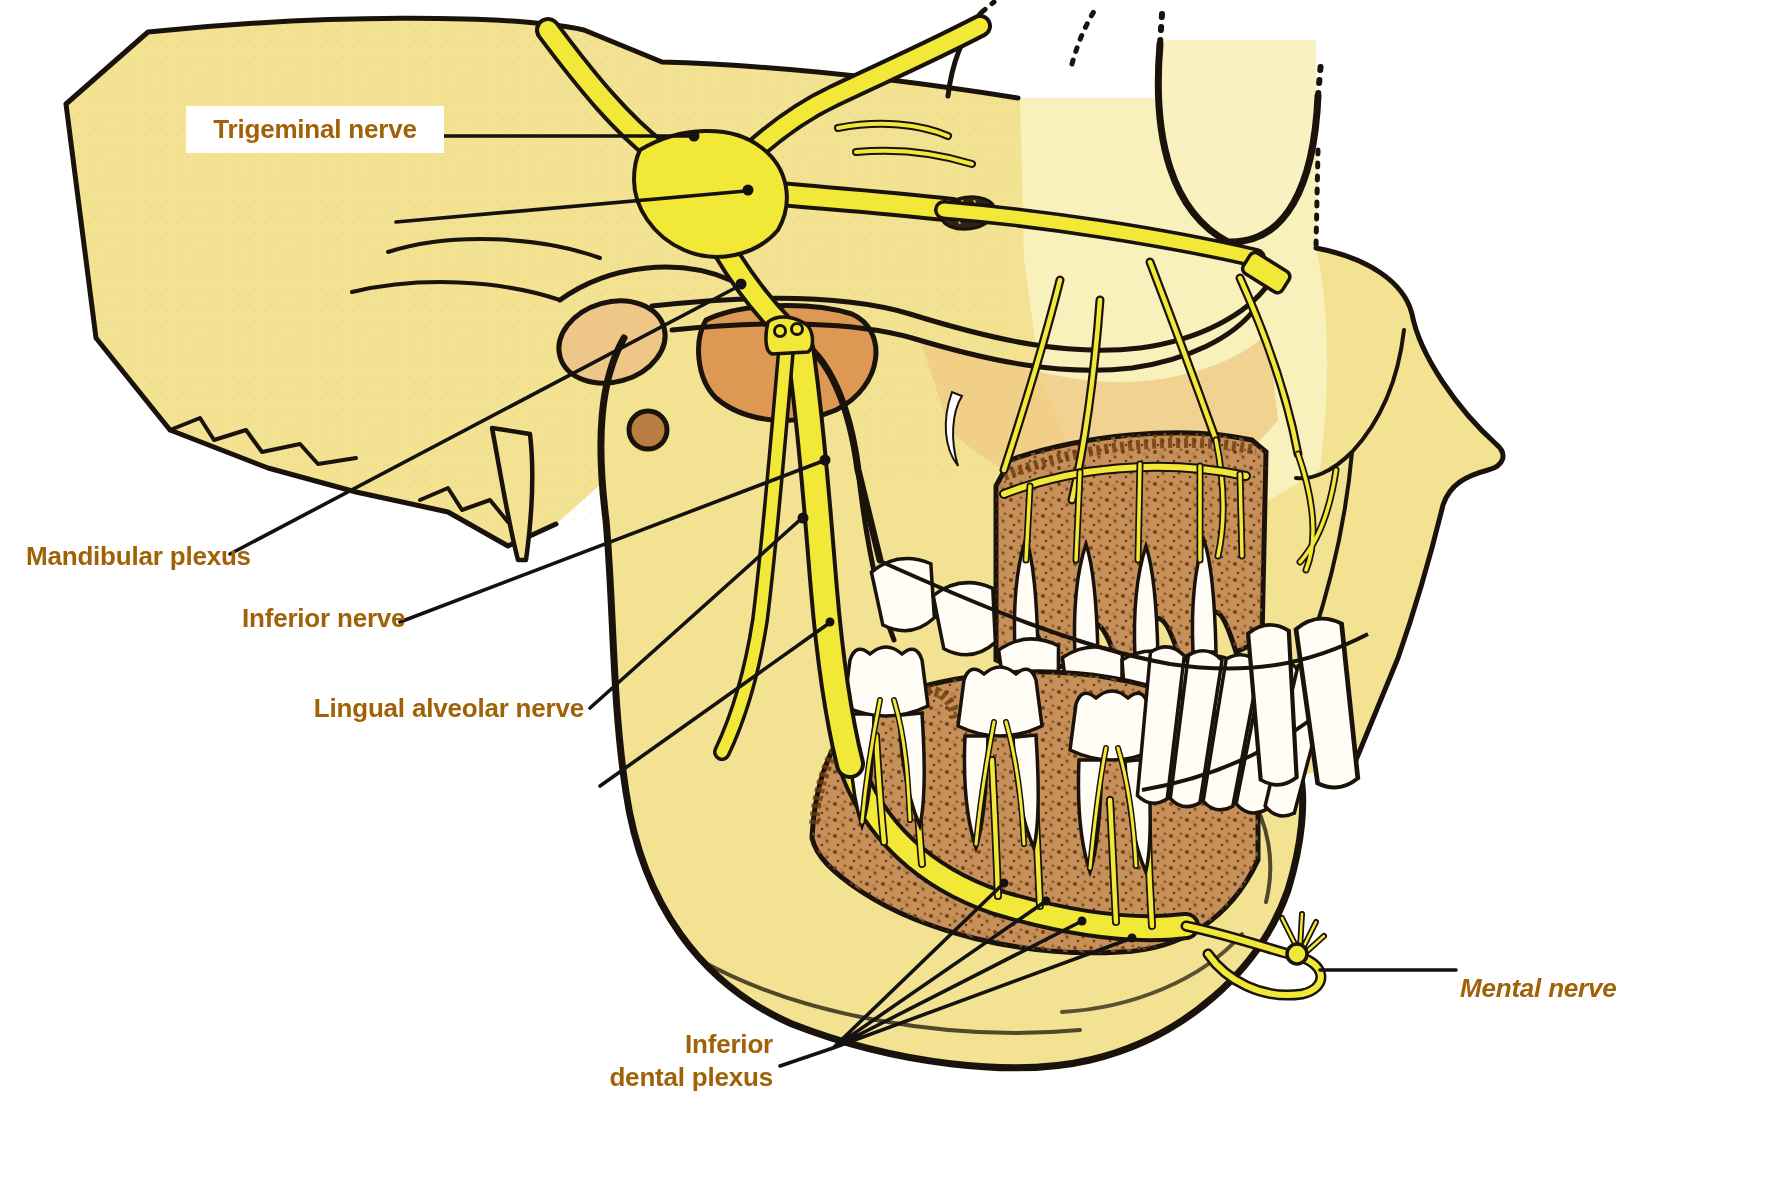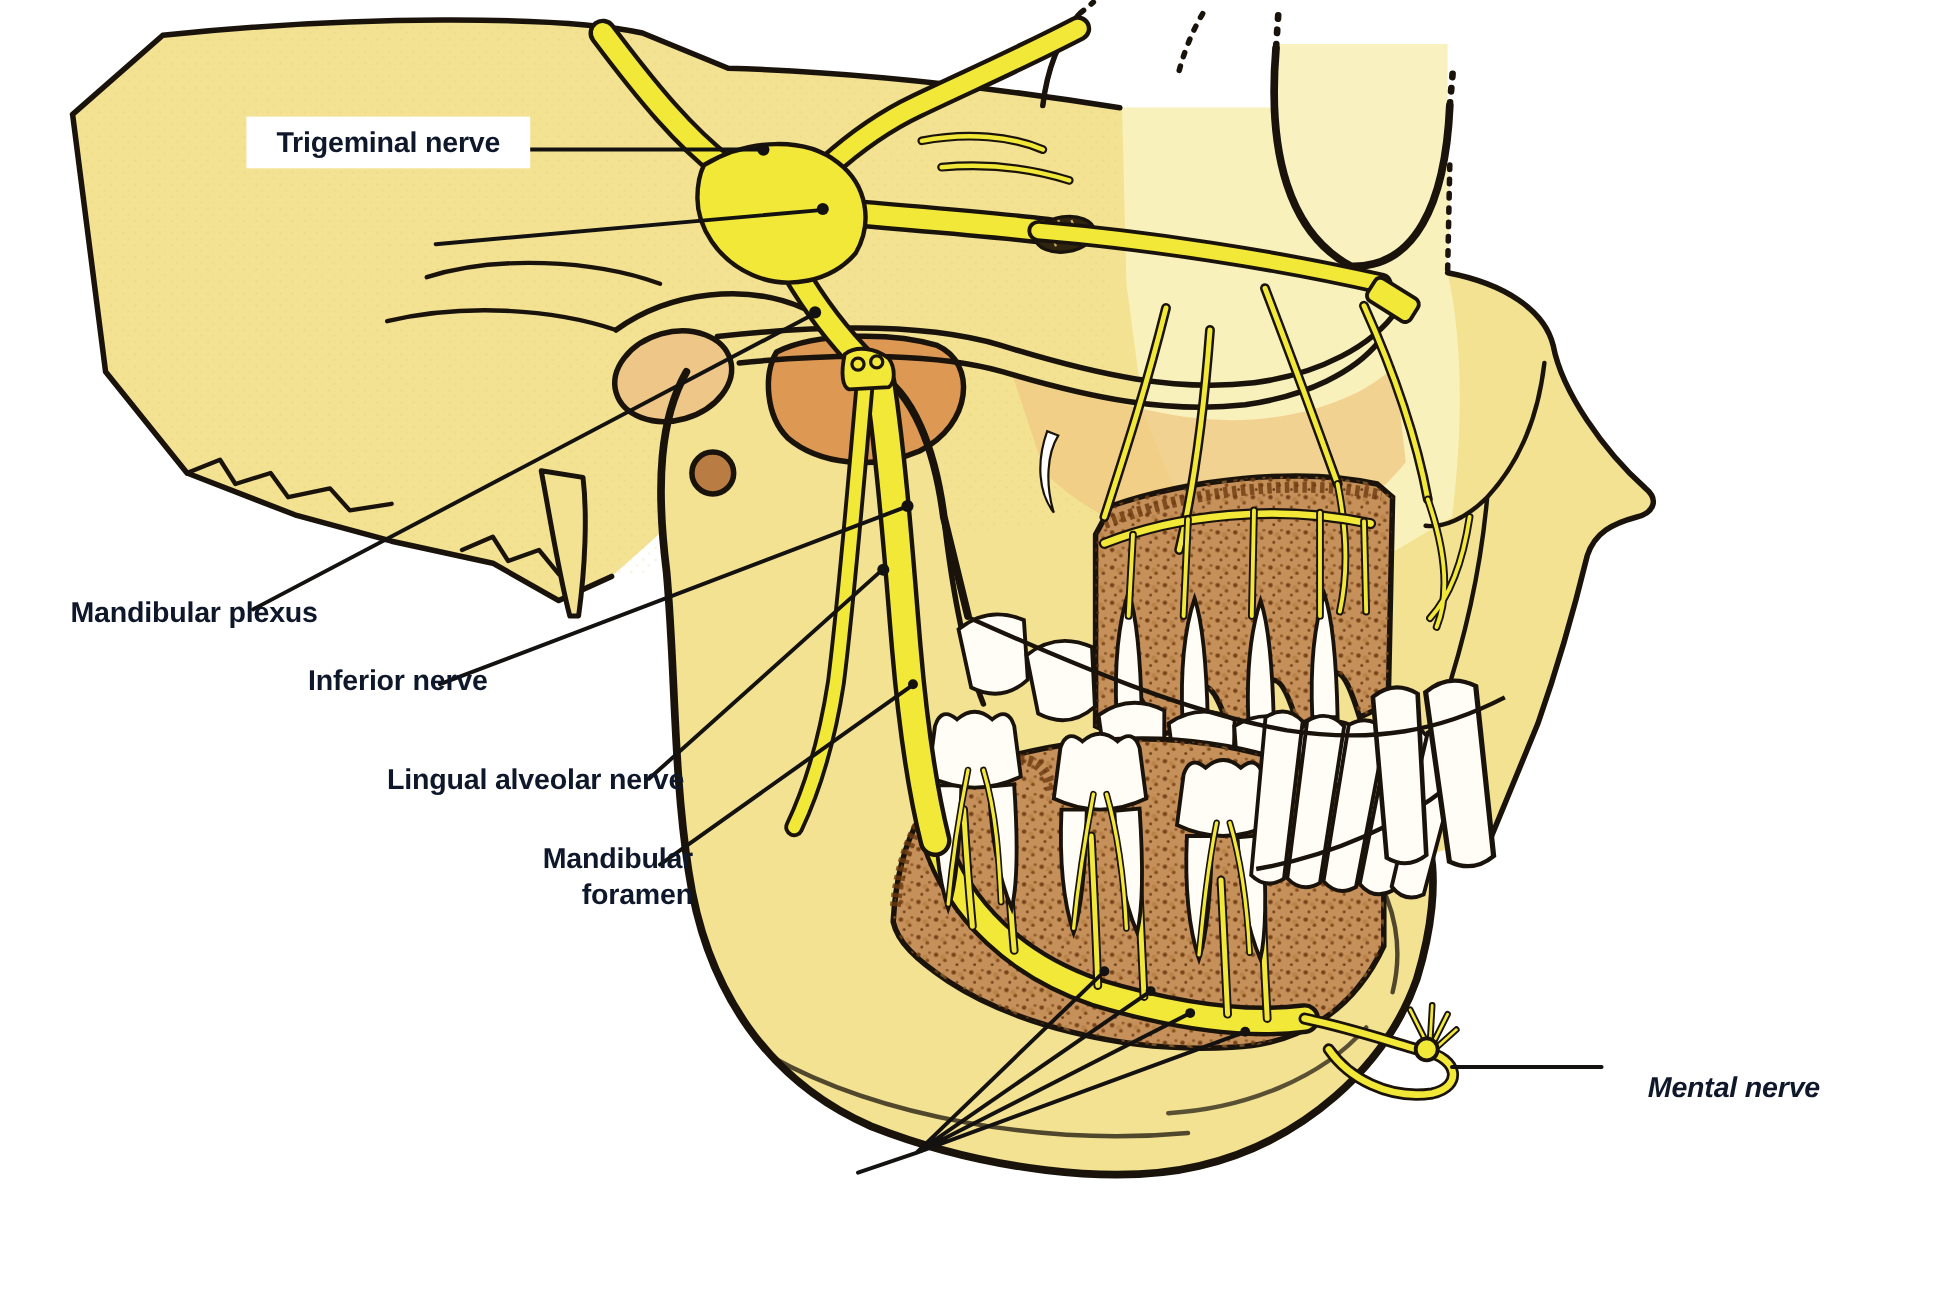--- a/index.html
+++ b/index.html
@@ -1,20 +1,20 @@
 <!DOCTYPE html>
 <html><head>
 <meta charset="utf-8">
 <style>
   html,body{margin:0;padding:0;background:#ffffff;}
   #figure-root{position:relative;width:1777px;height:1182px;background:#ffffff;overflow:hidden;
     font-family:"Liberation Sans", sans-serif;}
   #art{position:absolute;left:0;top:0;width:100%;height:100%;}
   .label{position:absolute;font:700 26px/1.25 "Liberation Sans", sans-serif;
-    letter-spacing:-0.2px;color:#0f172a;white-space:nowrap;margin-left:38px;}
+    letter-spacing:-0.2px;color:#a16207;white-space:nowrap;}
   .label .ln{display:block;}
   .boxed{background:#ffffff;padding:7px 12px;}
   .align-r{text-align:right;white-space:normal;}
   
   #lbl-trigeminal-nerve  {left:186px; top:106px;  width:234px; text-align:center;}
   #lbl-trigeminal-ganglion{left:102px; top:182px; width:290px; text-align:center;}
   #lbl-mandibular-nerve  {left:26px;  top:540px;}
   #lbl-lingual-nerve     {left:242px; top:602px;}
   #lbl-inferior-alveolar {left:296px; top:692px;  width:288px; text-align:right;}
   #lbl-mandibular-foramen{left:438px; top:764px;  width:154px;}
@@ -213,18 +213,18 @@
     <circle cx="1082" cy="921" r="4.5" stroke="none"></circle>
     <circle cx="1132" cy="938" r="4.5" stroke="none"></circle>
     <line x1="1456" y1="970" x2="1320" y2="970"></line>
   </g>
 </svg>
 
   <div class="label boxed" id="lbl-trigeminal-nerve">Trigeminal nerve</div>
   <div class="label" id="lbl-mandibular-nerve">Mandibular plexus</div>
   <div class="label" id="lbl-lingual-nerve">Inferior nerve</div>
   <div class="label" id="lbl-inferior-alveolar">Lingual alveolar nerve</div>
-  <div class="label align-r" id="lbl-mandibular-foramen">
-    <span class="ln">Mandibular</span>
-    <span class="ln">foramen</span>
+  <div class="label align-r" id="lbl-inferior-dental-plexus">
+    <span class="ln">Inferior</span>
+    <span class="ln">dental plexus</span>
   </div>
   <div class="label" id="lbl-mental-nerve">Mental nerve</div>
 </div>
 
 </body></html>

